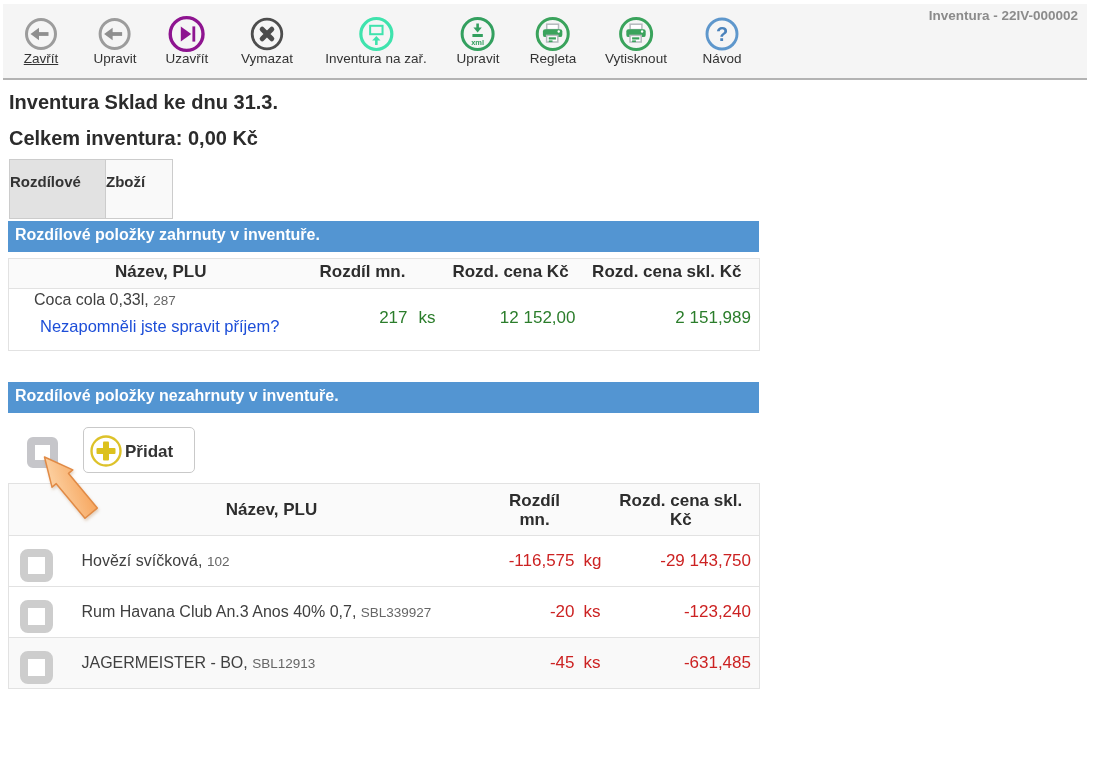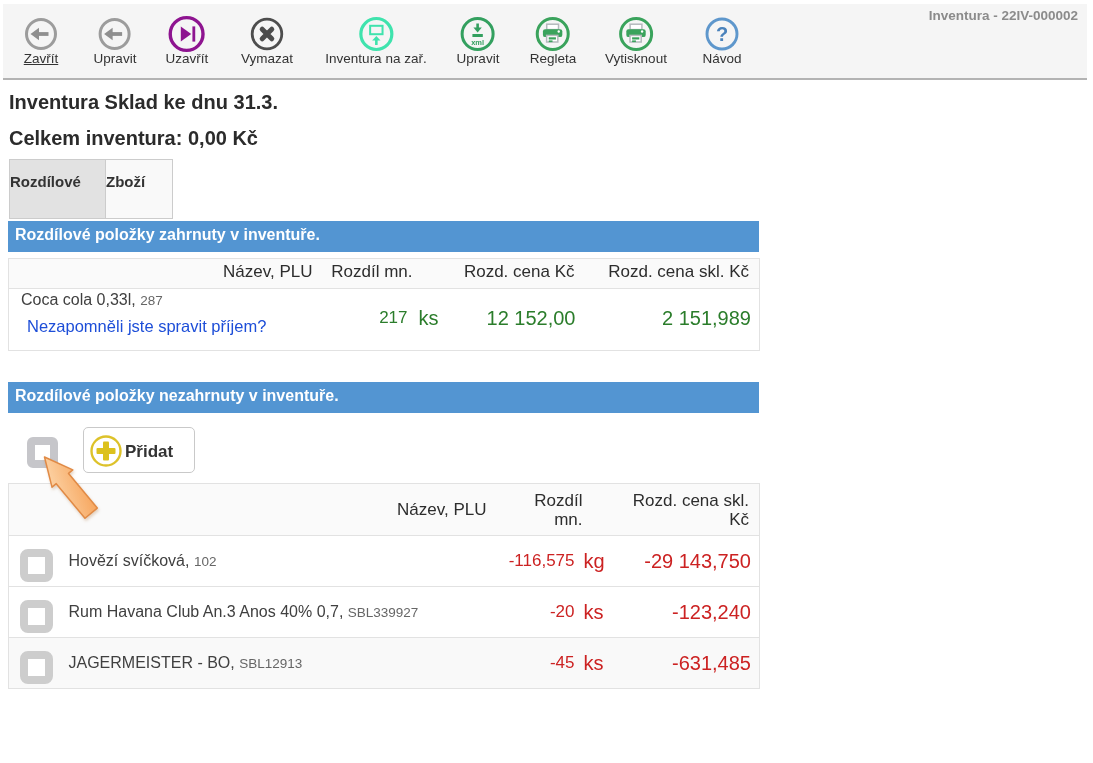--- a/index.html
+++ b/index.html
@@ -15,36 +15,36 @@
 .tabs { position:absolute; left:9px; top:159px; height:44px; }
 .tab { display:inline-block; vertical-align:top; height:60px; line-height:44px; text-align:left; font-size:15px; font-weight:bold; color:#333; border:1px solid #ccc; }
 .tab.active { background:#e2e2e2; width:97px; }
 .tab.idle { background:#f9f9f9; width:68px; margin-left:-1px; }
 .bluebar { position:absolute; left:8px; width:751px; height:31px; background:#5395d2; color:#fff; font-size:16px; font-weight:bold; line-height:28px; padding-left:7px; }
 .bar1 { top:221px; }
 .bar2 { top:382px; }
 table { border-collapse:collapse; table-layout:fixed; position:absolute; left:8px; background:#fff; }
 .t1 { top:258px; width:751px; }
 .t2 { top:483px; width:751px; }
-th { background:#fafafa; font-size:17px; font-weight:normal; color:#2d2d2d; text-align:right; border:1px solid #e2e2e2; }
+th { background:#fafafa; font-size:17px; font-weight:bold; color:#2d2d2d; text-align:center; border:1px solid #e2e2e2; }
 td { border-top:1px solid #e2e2e2; border-bottom:1px solid #e2e2e2; }
 .t1 td:first-child, .t2 td:first-child { border-left:1px solid #e2e2e2; }
 .t1 td:last-child, .t2 td:last-child { border-right:1px solid #e2e2e2; }
 th { border-left:none; border-right:none; }
 th:first-child { border-left:1px solid #e2e2e2; }
 th:last-child { border-right:1px solid #e2e2e2; }
 .t1 th { height:30px; padding-bottom:3px; }
 .t1 td { height:62px; }
 .t2 th { height:52px; line-height:19px; }
 .t2 td { height:51px; } .t2 tr.alt td { background:#f9f9f9; }
-.name { font-size:16px; color:#404040; padding-left:12px; } .t1 .name { vertical-align:top; padding-top:1px; line-height:20px; } .t1 .num,.t1 .unit,.t1 .money { padding-bottom:3px; }
+.name { font-size:16px; color:#404040; padding-left:25px; } .t1 .name { vertical-align:top; padding-top:1px; line-height:20px; } .t1 .num,.t1 .unit,.t1 .money { padding-bottom:3px; }
 .name .code { font-size:13.5px; color:#666; }
 .num { text-align:right; font-size:17px; } .t1 .num { padding-right:5px; } .t2 .num { padding-right:8px; }
-.unit { text-align:left; font-size:20px; } .t1 .unit { padding-left:6px; } .t2 .unit { padding-left:1px; }
-.money { text-align:right; font-size:20px; padding-right:8px; }
+.unit { text-align:left; font-size:17px; } .t1 .unit { padding-left:6px; } .t2 .unit { padding-left:1px; }
+.money { text-align:right; font-size:17px; padding-right:8px; }
 .grn { color:#2b7d2b; }
 .red { color:#cc2222; }
 .link { color:#1d4ed8; font-size:16.5px; padding-left:6px; margin-top:4px; line-height:22px; }
 .cbx { width:33px; height:33px; border:8px solid #cdcdcd; border-radius:8px; background:#fff; margin-top:8px; }
 .cbig { position:absolute; left:27px; top:437px; width:31px; height:31px; border:8px solid #c6c6ca; border-radius:6px; background:#fff; }
 .btn { position:absolute; left:83px; top:427px; width:112px; height:46px; background:#fff; border:1px solid #c9c9c9; border-radius:5px; }
 .btn svg { position:absolute; left:5px; top:6px; }
 .btn span { position:absolute; left:41px; top:14px; font-size:17px; font-weight:bold; color:#333; }
 .arrow { position:absolute; left:20px; top:440px; z-index:5; filter:drop-shadow(1.5px 2px 1.5px rgba(160,100,40,0.28)); }
 </style>

